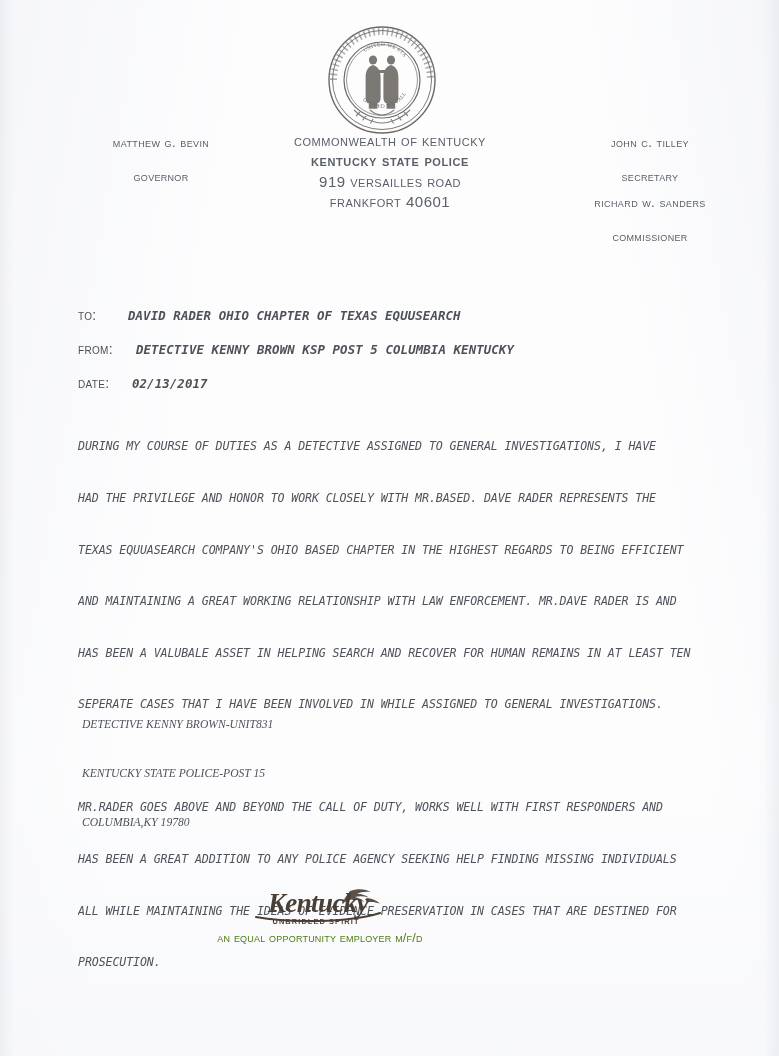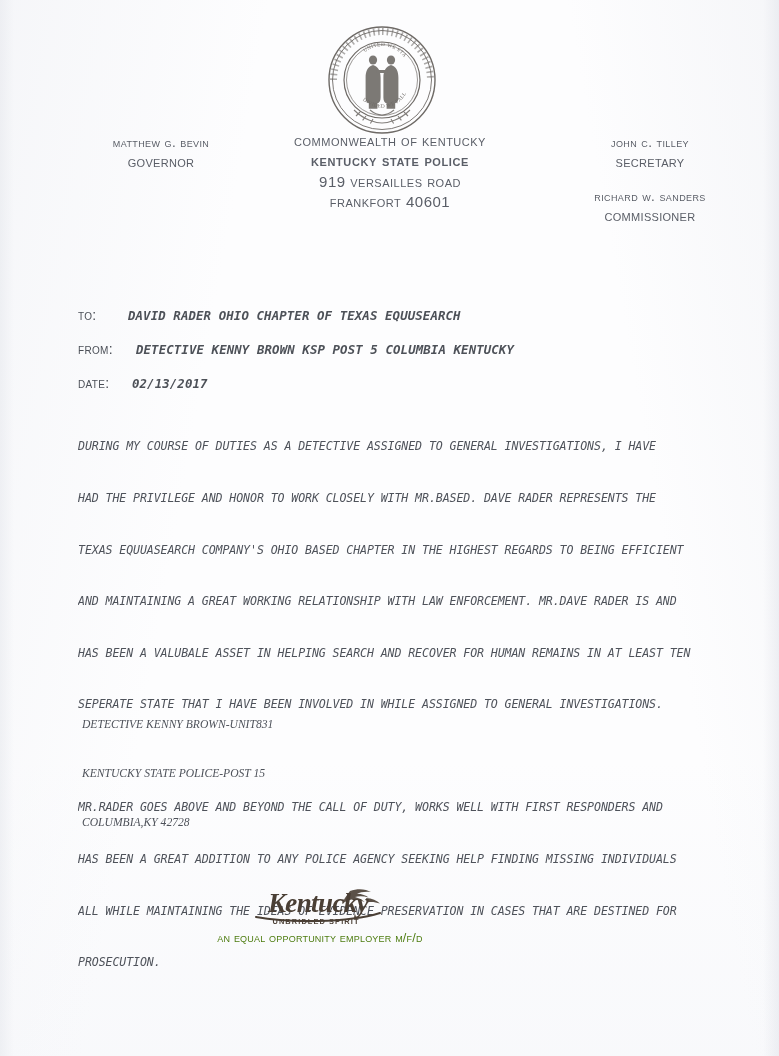--- a/index.html
+++ b/index.html
@@ -67,30 +67,30 @@
     line-height: 1.28;
   }
   .official-block .name {
     font-size: 13.5px;
     letter-spacing: 0.4px;
     font-variant: small-caps;
     text-transform: lowercase;
   }
   .official-block .name::first-letter { font-size: 13.5px; }
   .official-block .title {
-    font-size: 16px;
+    font-size: 13px;
     letter-spacing: 0.3px;
     font-variant: small-caps;
     text-transform: lowercase;
-    margin-top: 1px;
+    margin-top: 18px;
   }
 
   .block-governor { left: 56px;  top: 2px;  width: 210px; }
   .block-secretary { left: 540px; top: 2px;  width: 220px; }
-  .block-commissioner { left: 540px; top: 56px; width: 220px; }
+  .block-commissioner { left: 540px; top: 62px; width: 220px; }
 
   .center-head {
     position: absolute;
     left: 230px;
     top: 0;
     width: 320px;
     text-align: center;
     color: #5a5e67;
   }
   .center-head .line1 {
@@ -307,42 +307,42 @@
   </div>
 
   <div class="body-copy">
 
     <div class="para">
       <span class="ln">DURING MY COURSE OF DUTIES AS A DETECTIVE ASSIGNED TO GENERAL INVESTIGATIONS, I HAVE</span>
       <span class="ln">HAD THE PRIVILEGE AND HONOR TO WORK CLOSELY WITH MR.BASED. DAVE RADER REPRESENTS THE</span>
       <span class="ln">TEXAS EQUUASEARCH COMPANY'S OHIO BASED CHAPTER IN THE HIGHEST REGARDS TO BEING EFFICIENT</span>
       <span class="ln">AND MAINTAINING A GREAT WORKING RELATIONSHIP WITH LAW ENFORCEMENT. MR.DAVE RADER IS AND</span>
       <span class="ln">HAS BEEN A VALUBALE ASSET IN HELPING SEARCH AND RECOVER FOR HUMAN REMAINS IN AT LEAST TEN</span>
-      <span class="ln">SEPERATE STATE THAT I HAVE BEEN INVOLVED IN WHILE ASSIGNED TO GENERAL INVESTIGATIONS.</span>
+      <span class="ln">SEPERATE CASES THAT I HAVE BEEN INVOLVED IN WHILE ASSIGNED TO GENERAL INVESTIGATIONS.</span>
     </div>
 
     <div class="para">
       <span class="ln">MR.RADER GOES ABOVE AND BEYOND THE CALL OF DUTY, WORKS WELL WITH FIRST RESPONDERS AND</span>
       <span class="ln">HAS BEEN A GREAT ADDITION TO ANY POLICE AGENCY SEEKING HELP FINDING MISSING INDIVIDUALS</span>
       <span class="ln">ALL WHILE MAINTAINING THE IDEAS OF EVIDENCE PRESERVATION IN CASES THAT ARE DESTINED FOR</span>
       <span class="ln">PROSECUTION.</span>
     </div>
 
     <div class="para">
       
       
       
       
     </div>
   </div>
 
   <div class="signature">
     <span class="ln">DETECTIVE KENNY BROWN-UNIT831</span>
     <span class="ln">KENTUCKY STATE POLICE-POST 15</span>
-    <span class="ln">COLUMBIA,KY 42728</span>
+    <span class="ln">COLUMBIA,KY 19780</span>
   </div>
 
   <div class="footer">
 
     <svg class="ky-logo" viewBox="0 0 180 44" aria-hidden="true">
 
       <g fill="#4a3f35" opacity="0.9">
         <path d="M120 7 c8 -3 16 -2 21 1 c-6 -0.6 -11 0.2 -14 1.8
                  c5 0.2 9 1.6 11.6 3.6 c-5 -1.4 -10 -1.4 -13.6 -0.4
                  c4 1 7.4 2.8 9.6 5 c-5.4 -2.4 -11 -3 -15 -2

